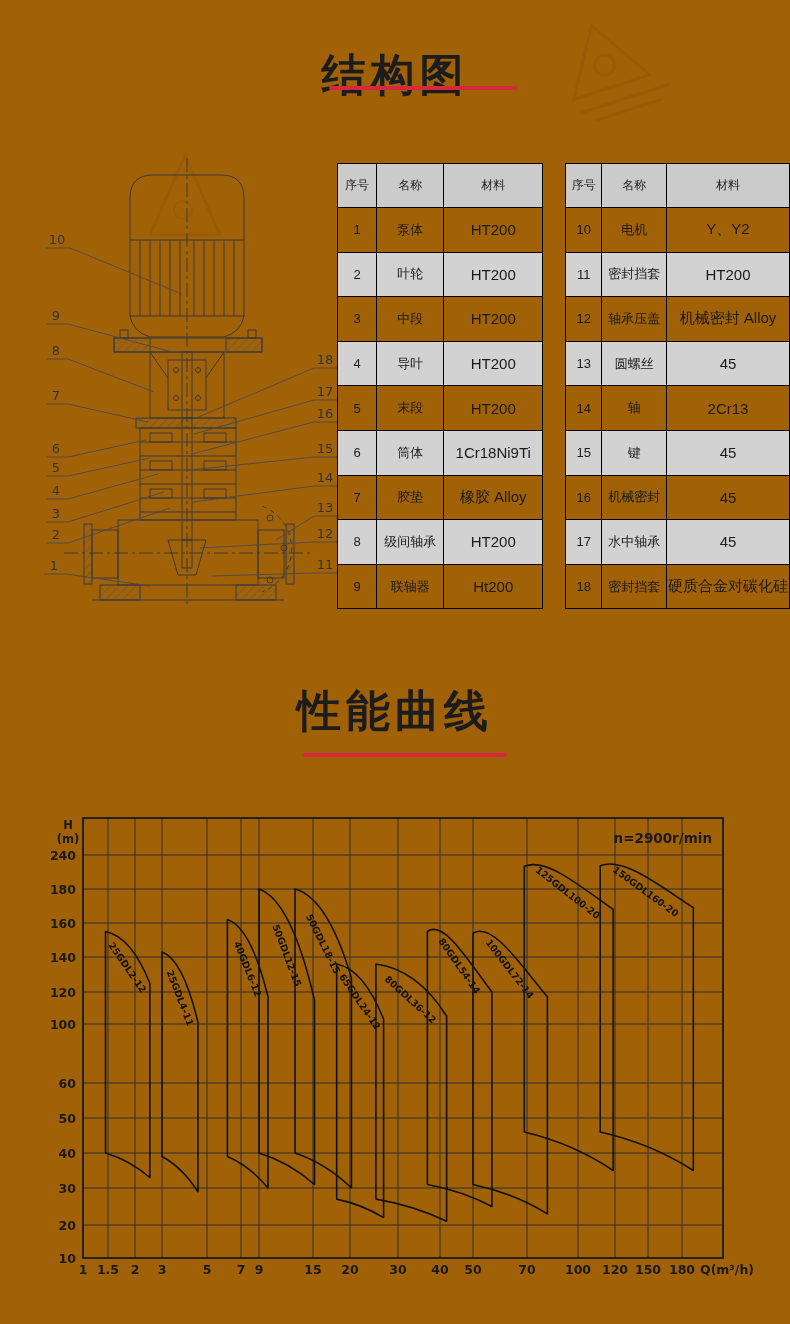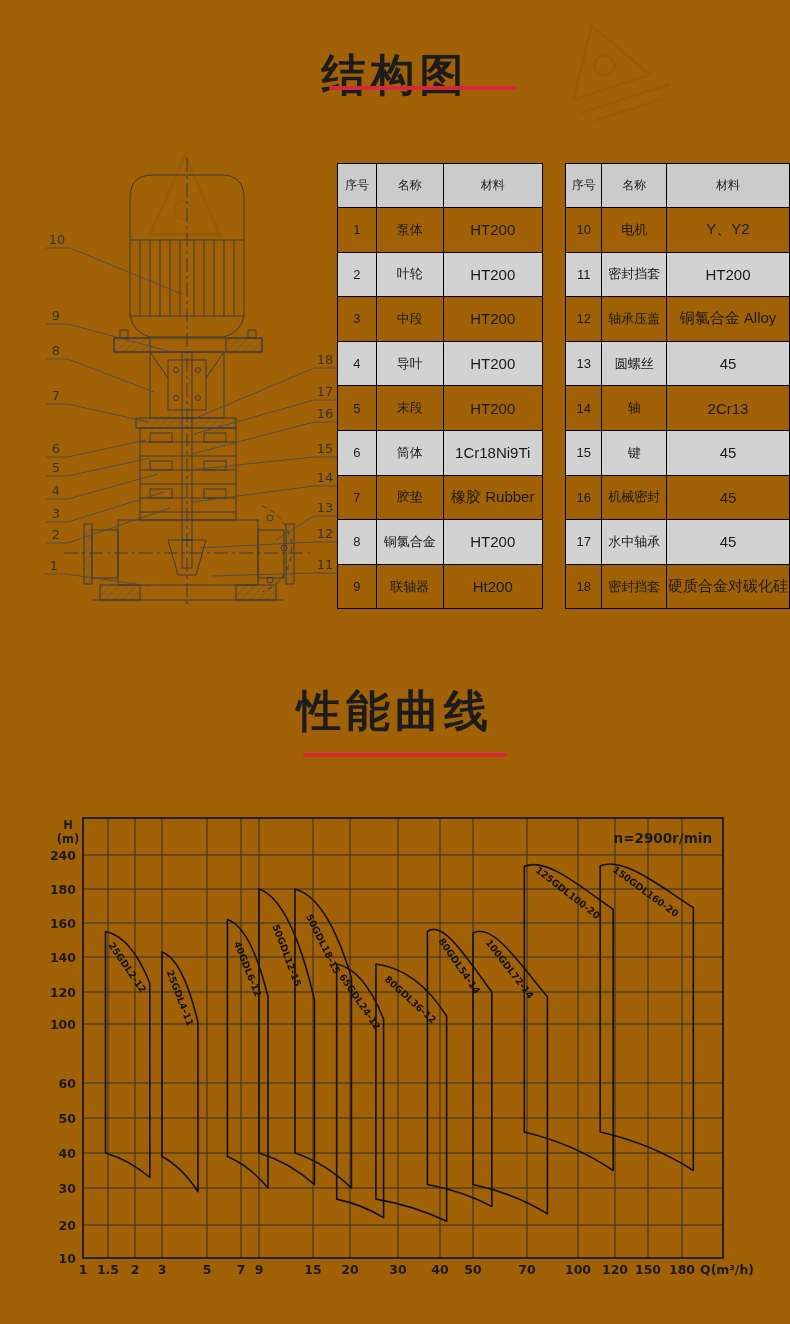--- a/index.html
+++ b/index.html
@@ -215,25 +215,25 @@
             <td class="mat">HT200</td>
           </tr>
           <tr class="alt">
             <td class="">6</td>
             <td class="">筒体</td>
             <td class="mat">1Cr18Ni9Ti</td>
           </tr>
           <tr>
             <td class="">7</td>
             <td class="">胶垫</td>
-            <td class="mat">橡胶 Rubber</td>
+            <td class="mat">橡胶 Alloy</td>
           </tr>
           <tr class="alt">
             <td class="">8</td>
-            <td class="">铜氯合金</td>
+            <td class="">级间轴承</td>
             <td class="mat">HT200</td>
           </tr>
           <tr>
             <td class="">9</td>
             <td class="">联轴器</td>
             <td class="mat">Ht200</td>
           </tr>
         </tbody>
     </table>
     <table class="parts" id="table-right">
@@ -256,21 +256,21 @@
             <td class="mat">Y、Y2</td>
           </tr>
           <tr class="alt">
             <td class="">11</td>
             <td class="">密封挡套</td>
             <td class="mat">HT200</td>
           </tr>
           <tr>
             <td class="">12</td>
             <td class="">轴承压盖</td>
-            <td class="mat">铜氯合金 Alloy</td>
+            <td class="mat">机械密封 Alloy</td>
           </tr>
           <tr class="alt">
             <td class="">13</td>
             <td class="">圆螺丝</td>
             <td class="mat">45</td>
           </tr>
           <tr>
             <td class="">14</td>
             <td class="">轴</td>
             <td class="mat">2Cr13</td>

